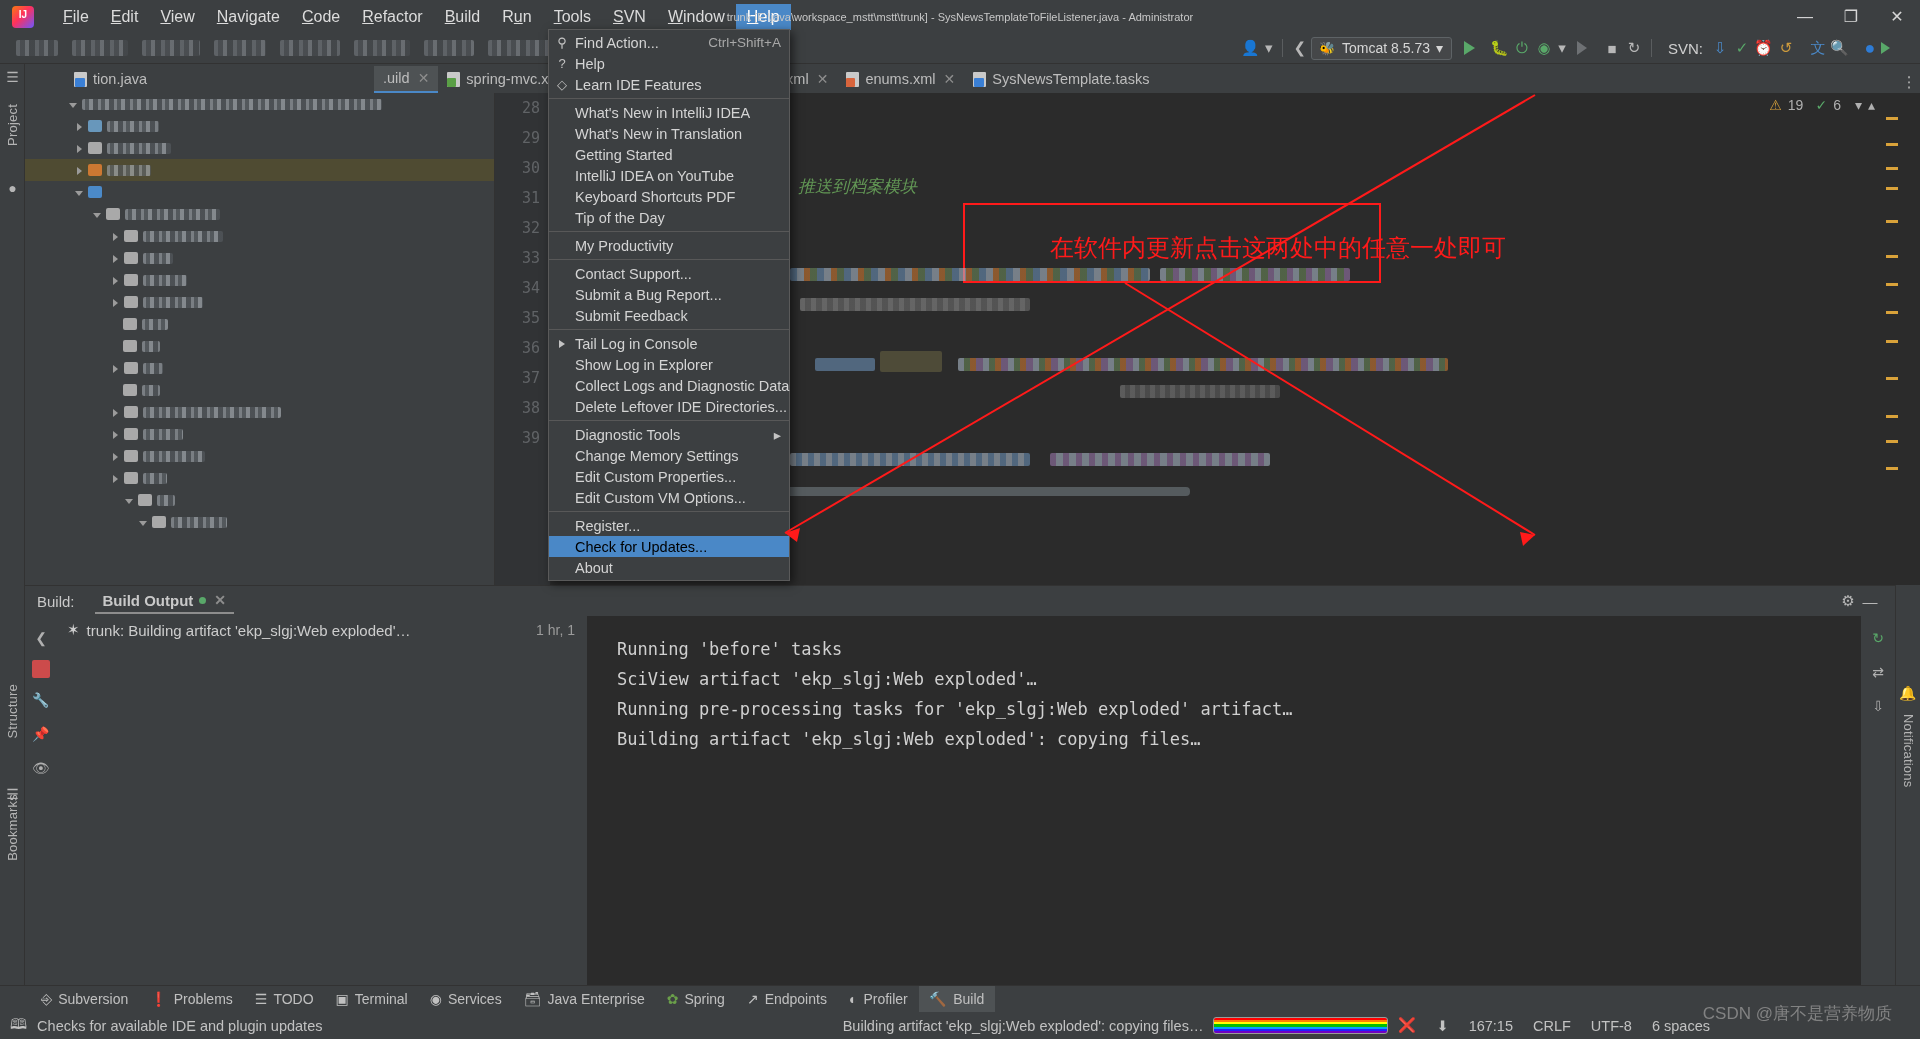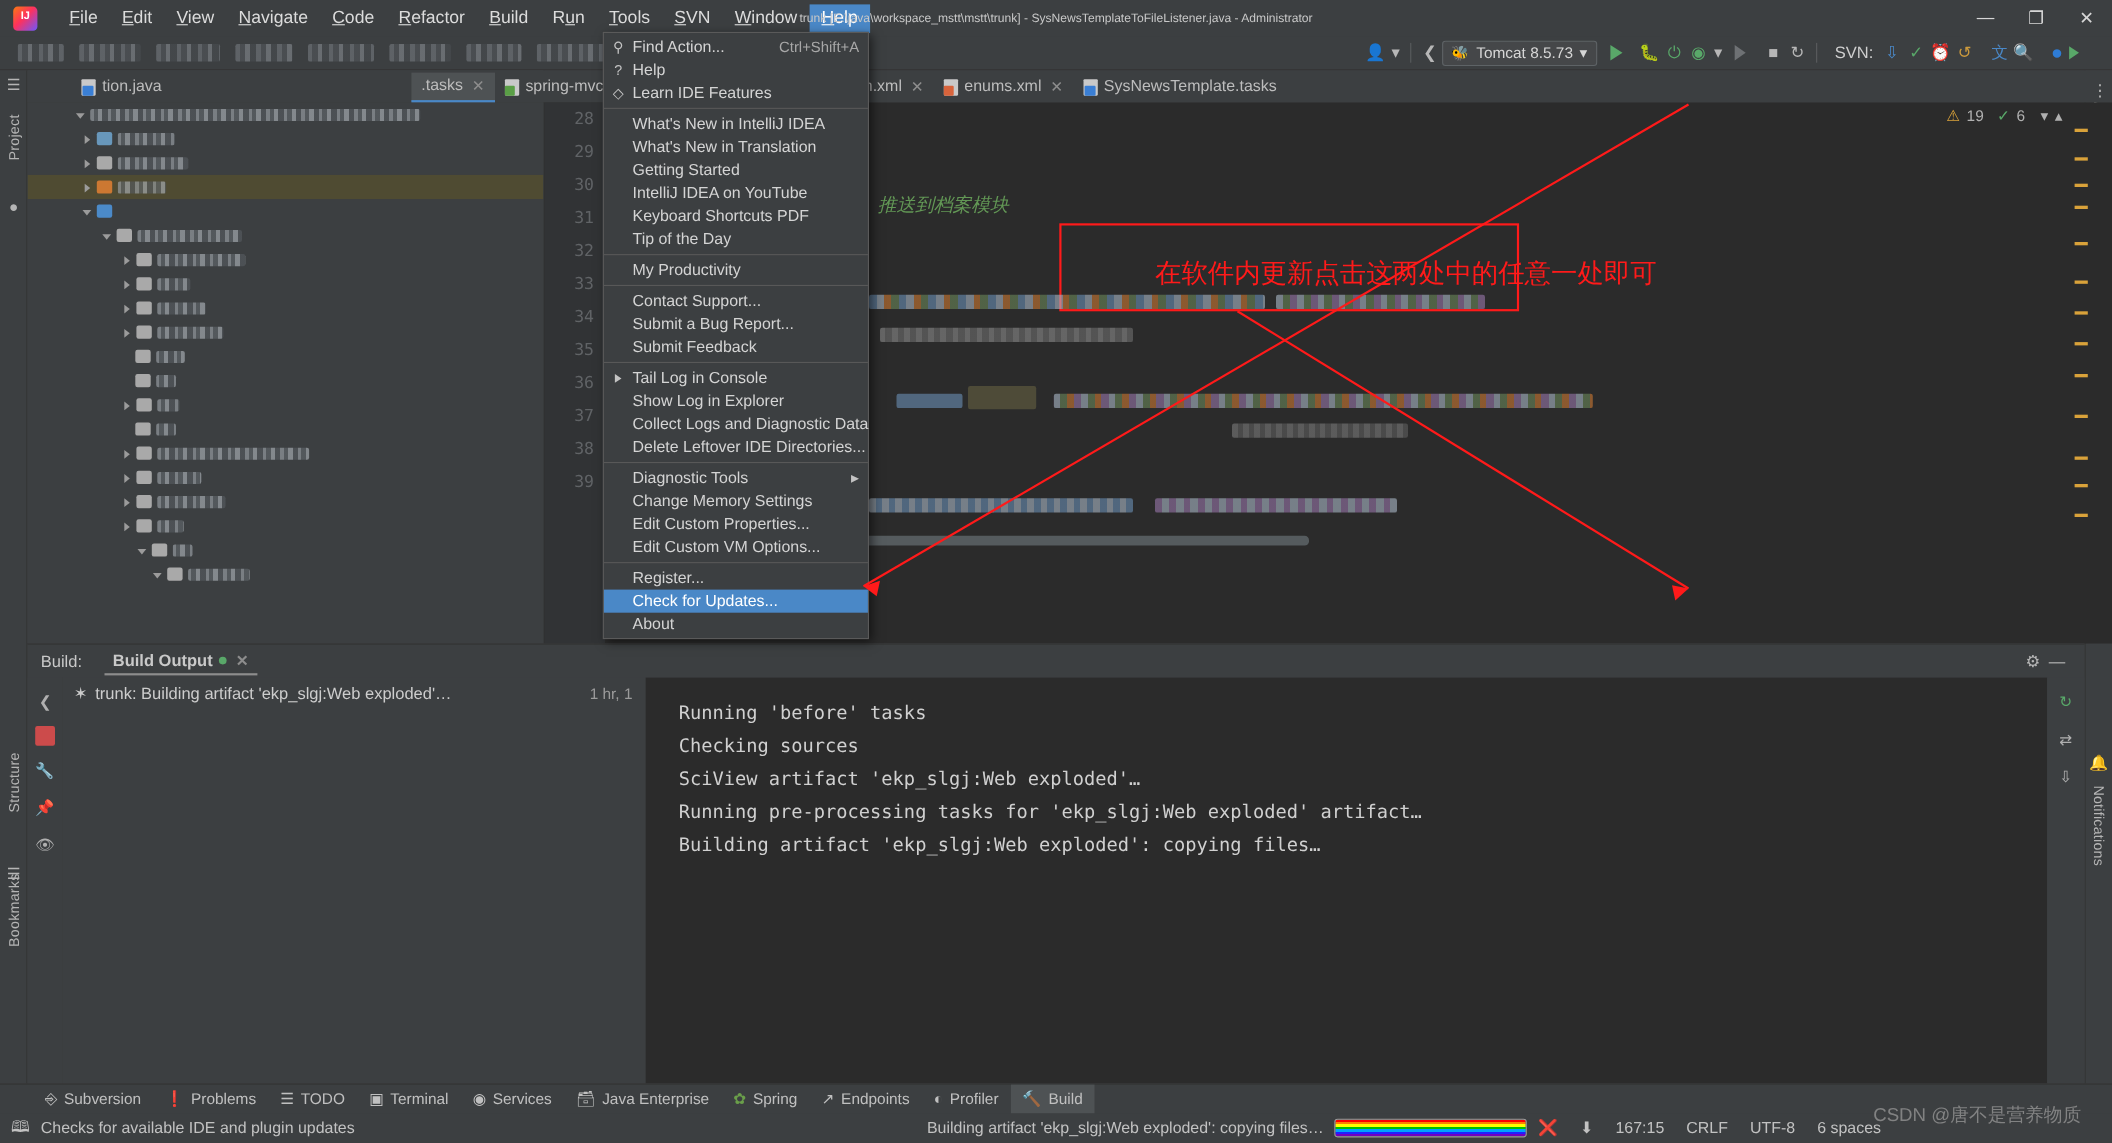--- a/index.html
+++ b/index.html
@@ -106,21 +106,21 @@
   #statusbar{position:absolute;left:0;top:1012px;width:1920px;height:27px;background:#3c3f41;
     display:flex;align-items:center;font-size:14.5px;color:#c2c2c2;}
   #rainbow{width:175px;height:17px;border:1px solid #9a9a9a;border-radius:3px;
     background:linear-gradient(180deg,#ff0000 0 14%,#ff7f00 14% 28%,#ffff00 28% 43%,#00c000 43% 57%,#00a0ff 57% 71%,#2020ff 71% 85%,#7000c0 85% 100%);}
   .sbitem{padding:0 10px;white-space:nowrap;}
 
   
   #helpmenu{position:absolute;left:548px;top:29px;width:242px;background:#3c3f41;
     border:1px solid #5a5a5a;box-shadow:3px 3px 9px rgba(0,0,0,.55);z-index:40;padding:2px 0;}
   .mrow{display:flex;align-items:center;height:21px;padding:0 8px 0 0;font-size:14.5px;color:#d4d4d4;white-space:nowrap;}
-  .mrow.hl{background:#4a88c7;color:#ffffff;align-items:center;}
+  .mrow.hl{background:#4a88c7;color:#000000;align-items:center;}
   .mico{width:26px;flex:none;text-align:center;font-size:13px;color:#c3c3c3;}
   .mlabel{flex:1;}
   .mshort{color:#a8a8a8;font-size:13.5px;padding-left:14px;}
   .msep{height:1px;background:#585858;margin:3px 0;}
   .submark{border-left:6px solid #c3c3c3;border-top:4px solid transparent;border-bottom:4px solid transparent;width:0;height:0;}
 
   
   #annot{position:absolute;left:0;top:0;width:1920px;height:1039px;pointer-events:none;z-index:60;}
   #annotbox{position:absolute;left:963px;top:203px;width:418px;height:80px;border:2px solid #ff1a1a;}
   #annottext{position:absolute;left:1050px;top:232px;font-size:24px;color:#ff1a1a;white-space:nowrap;
@@ -385,21 +385,21 @@
 </div>
 
 <div id="tabstrip">
   <div style="width:40px"></div>
   <div class="etab">
     <span class="java-ico"></span>
     <span>tion.java</span>
   </div>
   <div style="width:218px"></div>
   <div class="etab sel">
-    <span>.tasks</span>
+    <span>.uild</span>
     <span class="tabx">✕</span>
   </div>
   <div class="etab">
     <span class="xml-ico green"></span>
     <span>spring-mvc.xml</span>
     <span class="tabx">✕</span>
   </div>
   <div class="etab">
     <span class="xml-ico green"></span>
     <span>spring.xml</span>
@@ -445,21 +445,20 @@
   <div id="buildtree">
     <div id="buildrow">
       <span>✶</span>
       <span style="font-weight:normal">trunk: Building artifact 'ekp_slgj:Web exploded'…</span>
       <span style="flex:1"></span>
       <span style="font-size:14px;color:#9b9b9b;padding-right:12px">1 hr, 1</span>
     </div>
   </div>
   <div id="buildout">
     <div>Running 'before' tasks</div>
-    <div>Checking sources</div>
     <div>SciView artifact 'ekp_slgj:Web exploded'…</div>
     <div>Running pre-processing tasks for 'ekp_slgj:Web exploded' artifact…</div>
     <div>Building artifact 'ekp_slgj:Web exploded': copying files…</div>
   </div>
   <div style="position:absolute;right:0;top:30px;width:34px;bottom:0;background:#3c3f41">
     <div class="mini" style="color:#59a869">↻</div>
     <div class="mini">⇄</div>
     <div class="mini">⇩</div>
   </div>
 </div>

